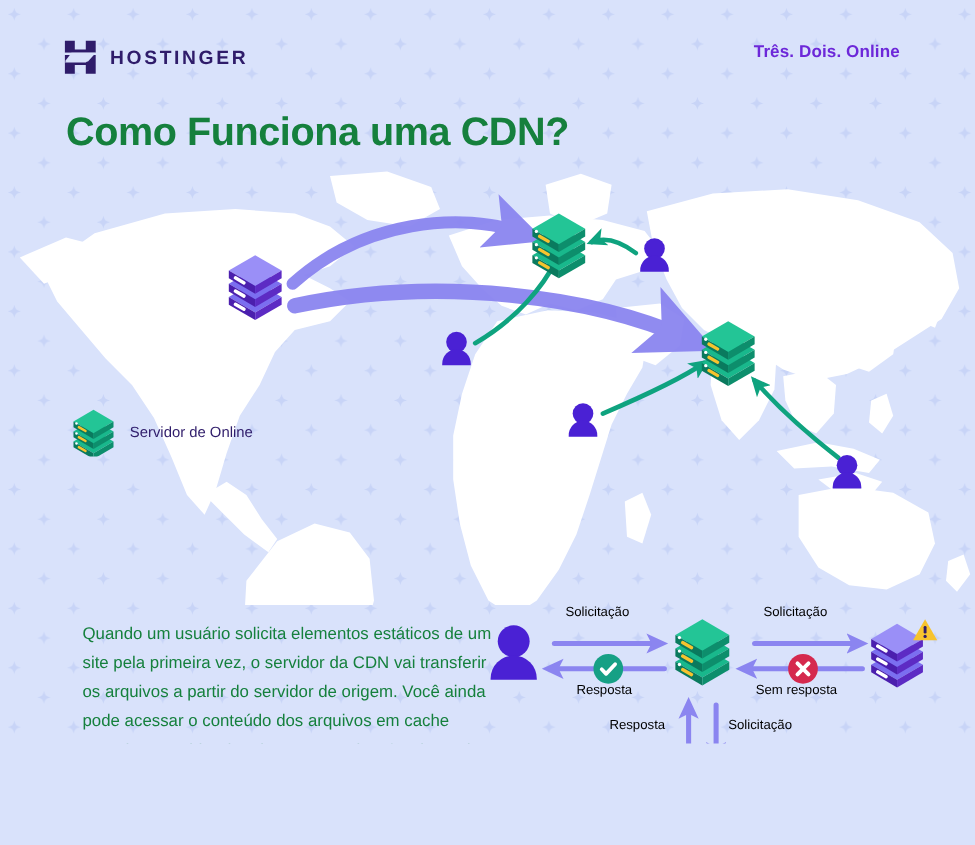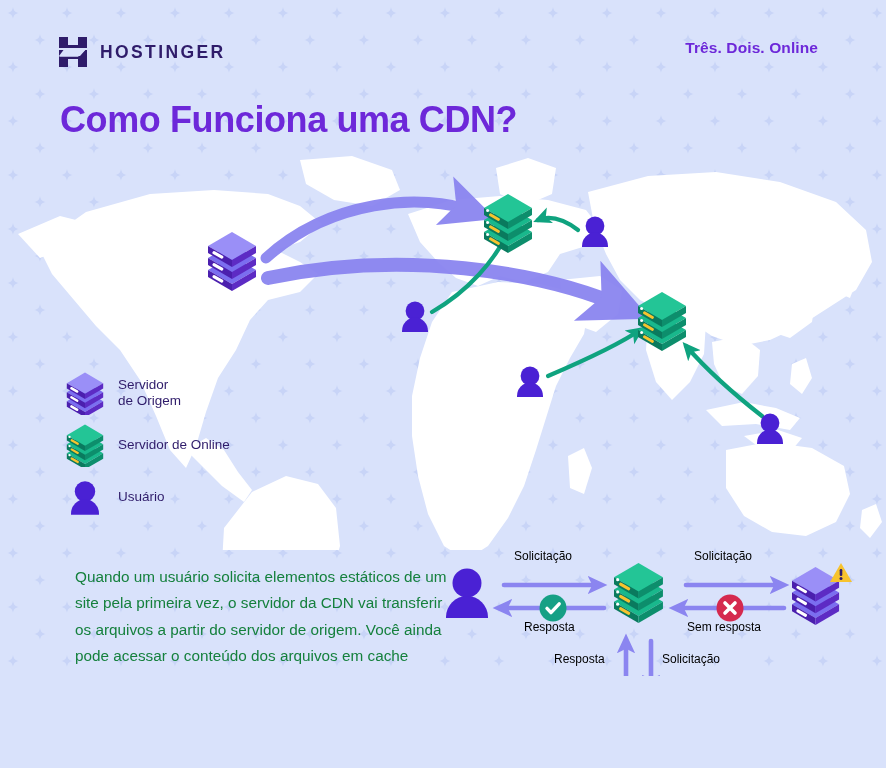--- a/index.html
+++ b/index.html
@@ -24,21 +24,21 @@
     color:#2f1c6a;line-height:32px;
   }
   .tagline{
     position:absolute;right:68px;top:3px;
     font-size:15.5px;font-weight:bold;color:#6d28d9;letter-spacing:.1px;
   }
 
   
   .page-title{
     position:absolute;left:60px;top:99px;z-index:6;
-    font-size:36px;font-weight:bold;color:#6d28d9;letter-spacing:-.4px;
+    font-size:36px;font-weight:bold;color:#15803d;letter-spacing:-.4px;
     margin:0;
   }
 
   
   .map-wrap{position:absolute;left:0;top:150px;width:886px;height:400px;z-index:1;}
   .map-svg{display:block;width:886px;height:400px;}
 
   
   .legend{position:absolute;left:62px;top:370px;z-index:5;}
   .legend-row{display:flex;align-items:center;height:46px;margin-bottom:6px;}
@@ -234,48 +234,30 @@
           <use href="#userGlyph" x="530" y="235"></use>
         </g>
       <g>
           <use href="#userGlyph" x="770" y="282"></use>
         </g>
     </svg>
   </div>
 
   <div class="legend">
 
-    <div class="legend-row">
-      <span class="legend-ico">
-        <svg width="44" height="44" viewBox="-2 -6 52 58" aria-hidden="true">
-          <use href="#srvPurple" x="0" y="0"></use>
-        </svg>
-      </span>
-      <span class="legend-label">Servidor
-de Origem</span>
-    </div>
 
     <div class="legend-row">
       <span class="legend-ico">
         <svg width="44" height="44" viewBox="-2 -6 52 58" aria-hidden="true">
           <use href="#srvGreen" x="0" y="0"></use>
         </svg>
       </span>
       <span class="legend-label">Servidor de Online</span>
     </div>
 
-    <div class="legend-row">
-      <span class="legend-ico">
-        <svg width="40" height="40" viewBox="-18 -22 36 36" aria-hidden="true">
-          <circle cx="0" cy="-9" r="9.2" fill="#4a21d4"></circle>
-          <path d="M-12.6,11 A12.6,13 0 0 1 12.6,11 L12.6,12 L-12.6,12 Z" fill="#4a21d4"></path>
-        </svg>
-      </span>
-      <span class="legend-label">Usuário</span>
-    </div>
   </div>
 
   <p class="body-copy">Quando um usuário solicita elementos estáticos de um site pela primeira vez, o servidor da CDN vai transferir os arquivos a partir do servidor de origem. Você ainda pode acessar o conteúdo dos arquivos em cache quando o servidor de origem não estiver funcionando. Um servidor de CDN normalmente só armazena e oferece dados estáticos em cache.</p>
 
   <div class="flow">
     <svg class="flow-svg" viewBox="0 0 446 205" aria-hidden="true">
       <defs>
         <marker id="fAhPurple" viewBox="0 0 12 12" refX="7" refY="6" markerWidth="4.6" markerHeight="4.6" orient="auto-start-reverse">
           <path d="M0,0.8 L11.2,6 L0,11.2 L2.6,6 Z" fill="#8b85f0"></path>
         </marker>

